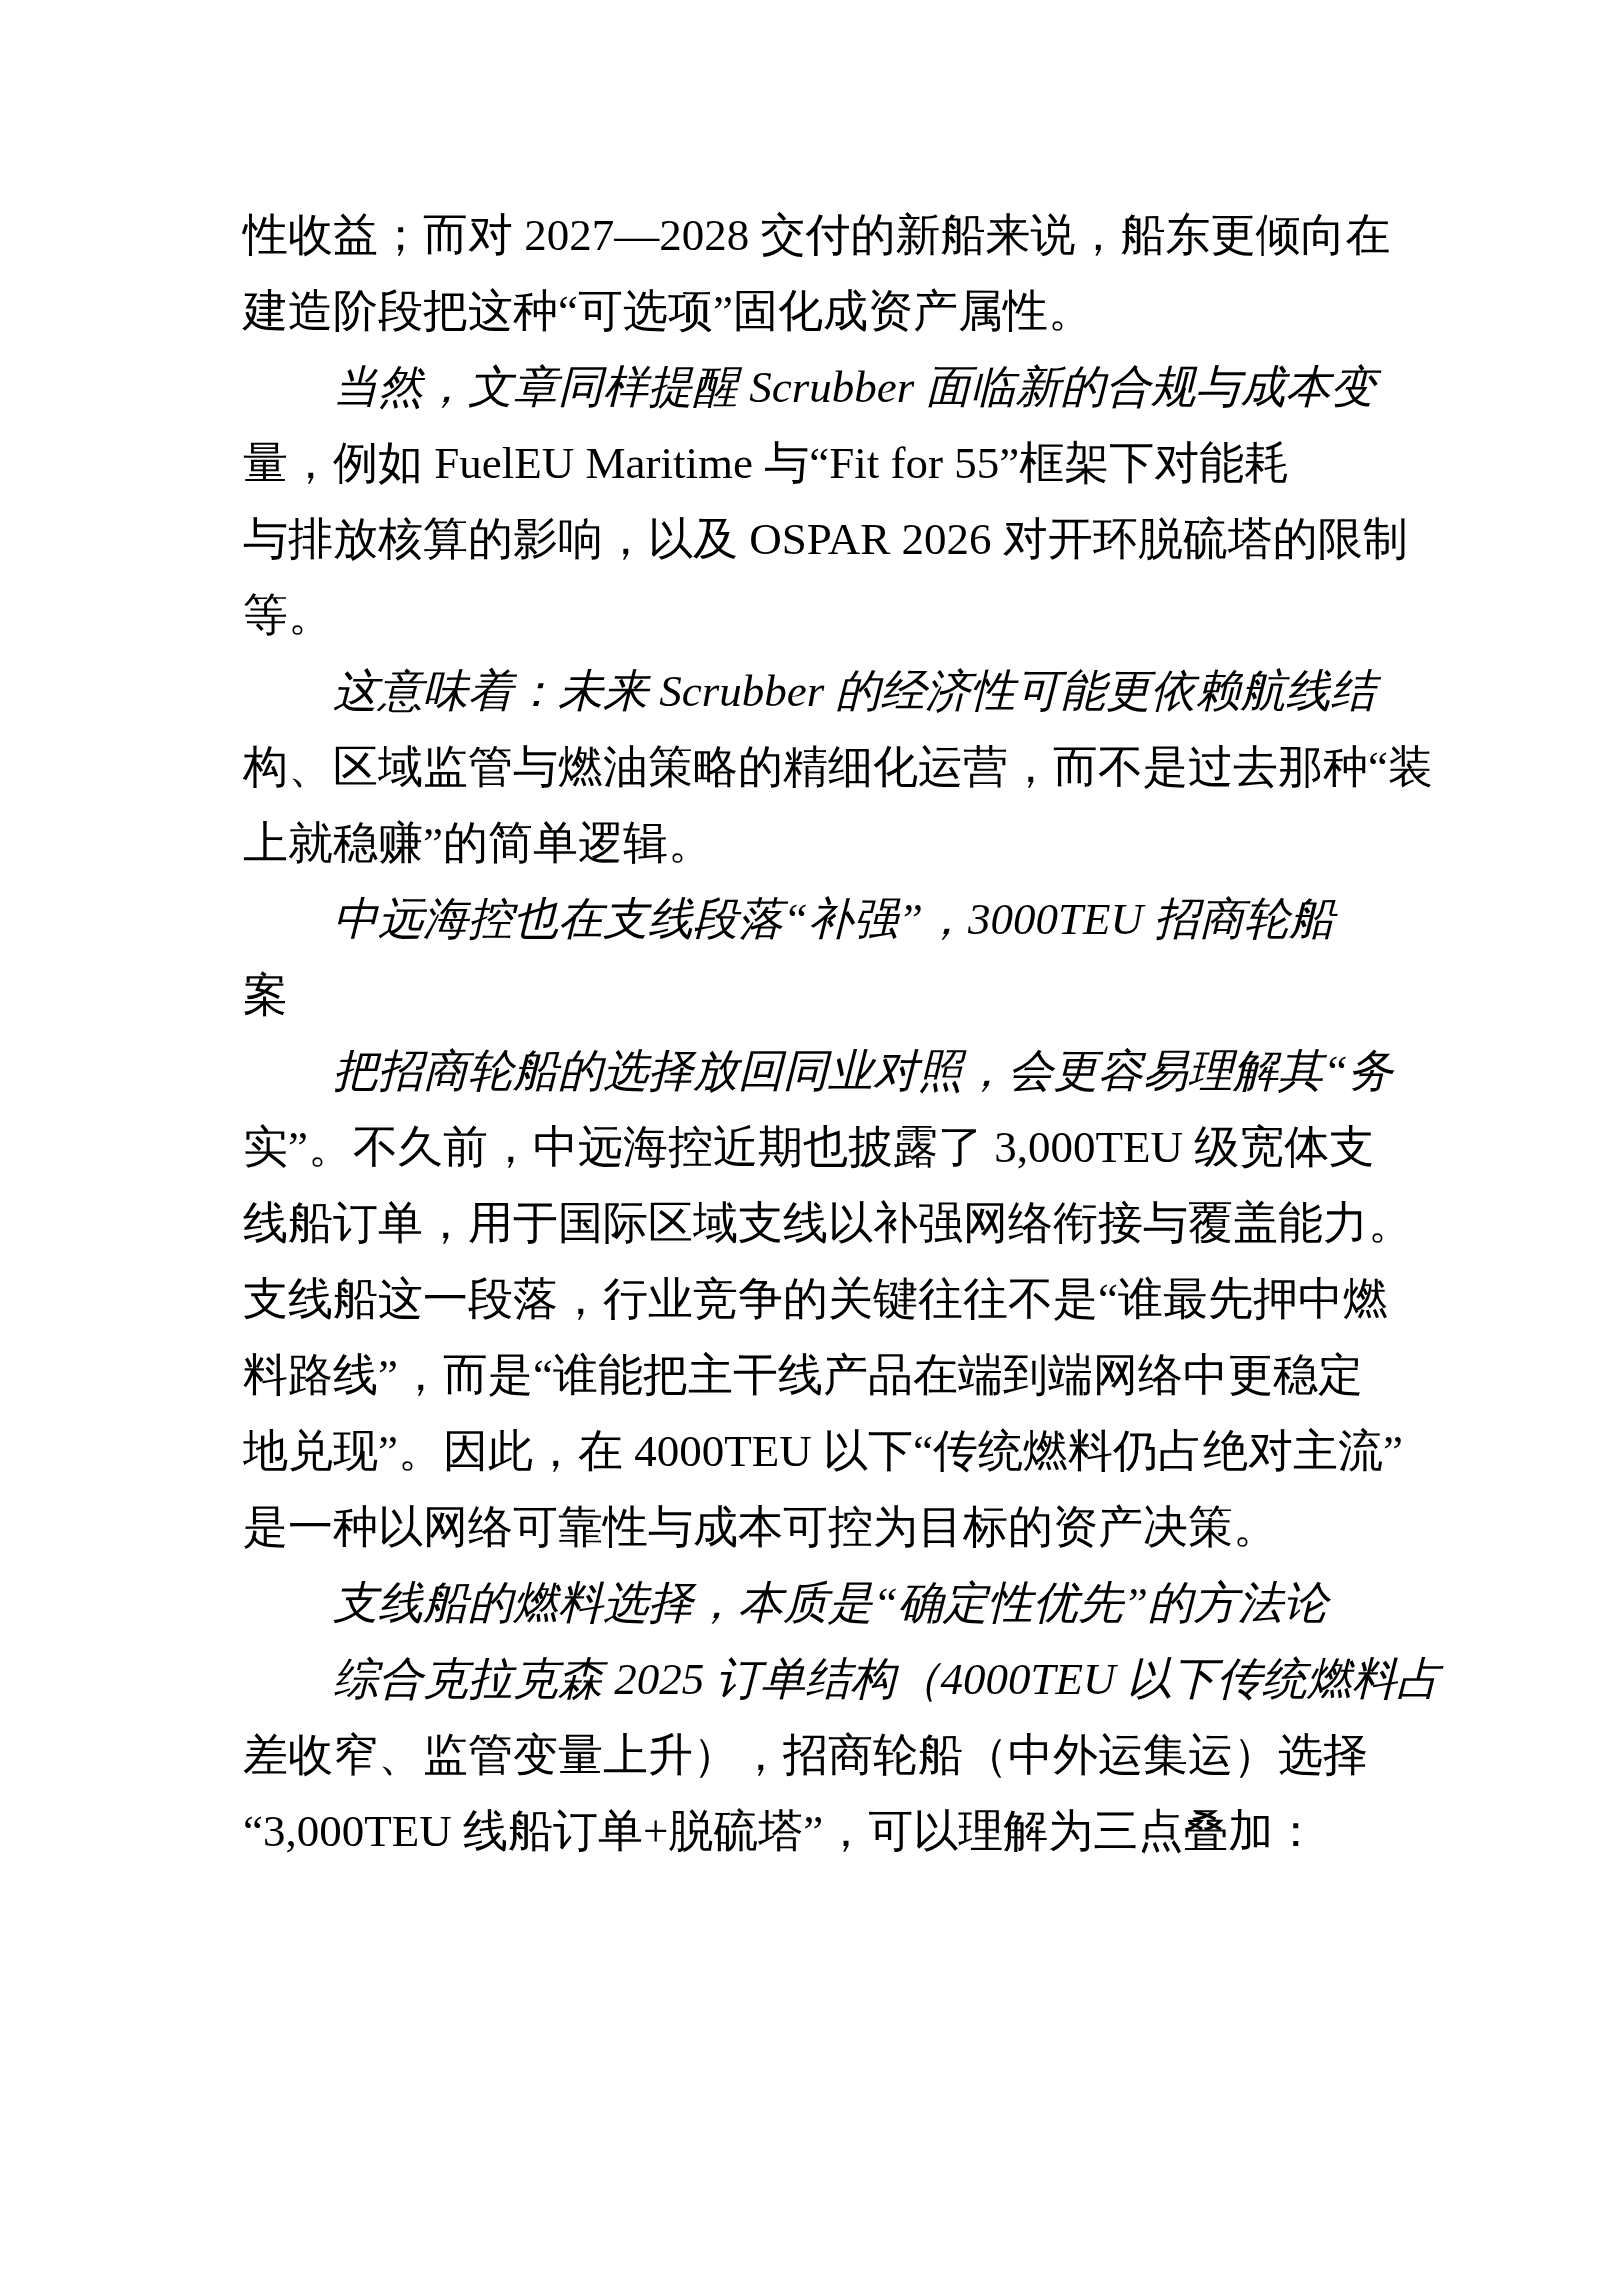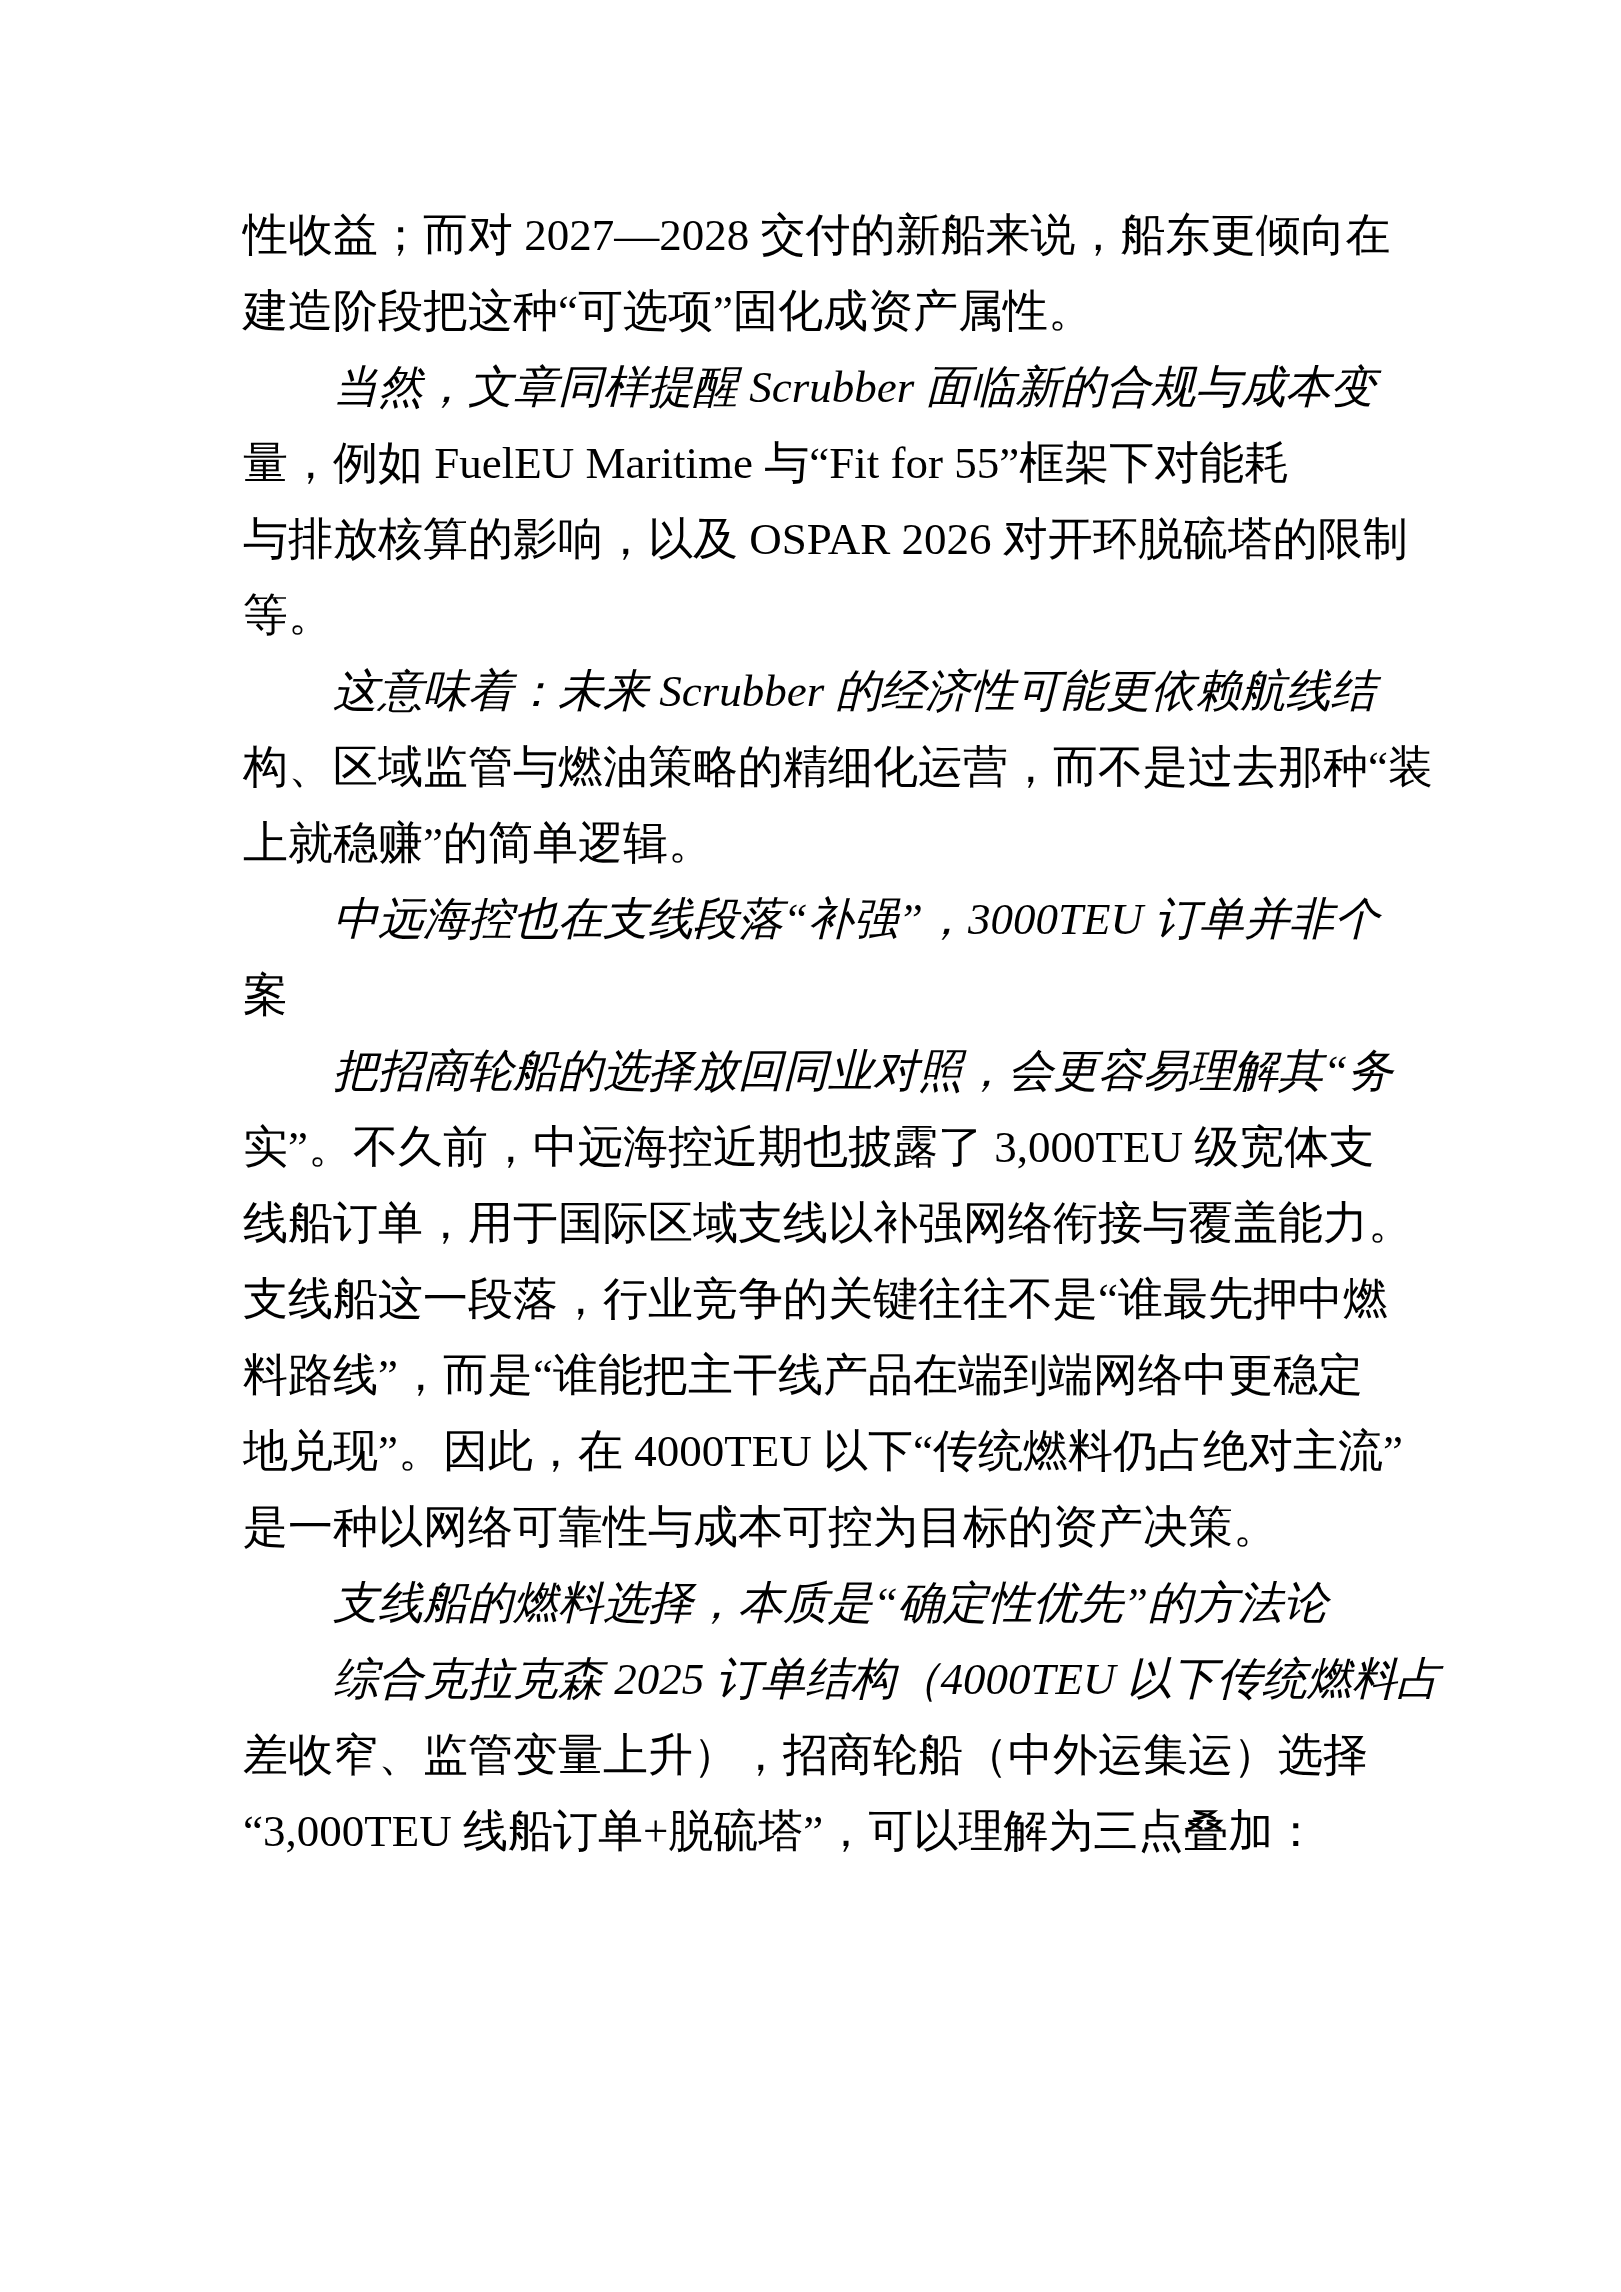--- a/index.html
+++ b/index.html
@@ -49,21 +49,21 @@
   <div class="text-body">
       <div class="line">性收益；而对 2027—2028 交付的新船来说，船东更倾向在</div>
       <div class="line">建造阶段把这种“可选项”固化成资产属性。</div>
       <div class="line indent">当然，文章同样提醒 Scrubber 面临新的合规与成本变</div>
       <div class="line">量，例如 FuelEU Maritime 与“Fit for 55”框架下对能耗</div>
       <div class="line">与排放核算的影响，以及 OSPAR 2026 对开环脱硫塔的限制</div>
       <div class="line">等。</div>
       <div class="line indent">这意味着：未来 Scrubber 的经济性可能更依赖航线结</div>
       <div class="line">构、区域监管与燃油策略的精细化运营，而不是过去那种“装</div>
       <div class="line">上就稳赚”的简单逻辑。</div>
-      <div class="line indent">中远海控也在支线段落“补强”，3000TEU 订单并非个</div>
+      <div class="line indent">中远海控也在支线段落“补强”，3000TEU 招商轮船</div>
       <div class="line">案</div>
       <div class="line indent">把招商轮船的选择放回同业对照，会更容易理解其“务</div>
       <div class="line">实”。不久前，中远海控近期也披露了 3,000TEU 级宽体支</div>
       <div class="line">线船订单，用于国际区域支线以补强网络衔接与覆盖能力。</div>
       <div class="line">支线船这一段落，行业竞争的关键往往不是“谁最先押中燃</div>
       <div class="line">料路线”，而是“谁能把主干线产品在端到端网络中更稳定</div>
       <div class="line">地兑现”。因此，在 4000TEU 以下“传统燃料仍占绝对主流”</div>
       <div class="line">是一种以网络可靠性与成本可控为目标的资产决策。</div>
       <div class="line indent">支线船的燃料选择，本质是“确定性优先”的方法论</div>
       <div class="line indent">综合克拉克森 2025 订单结构（4000TEU 以下传统燃料占</div>

